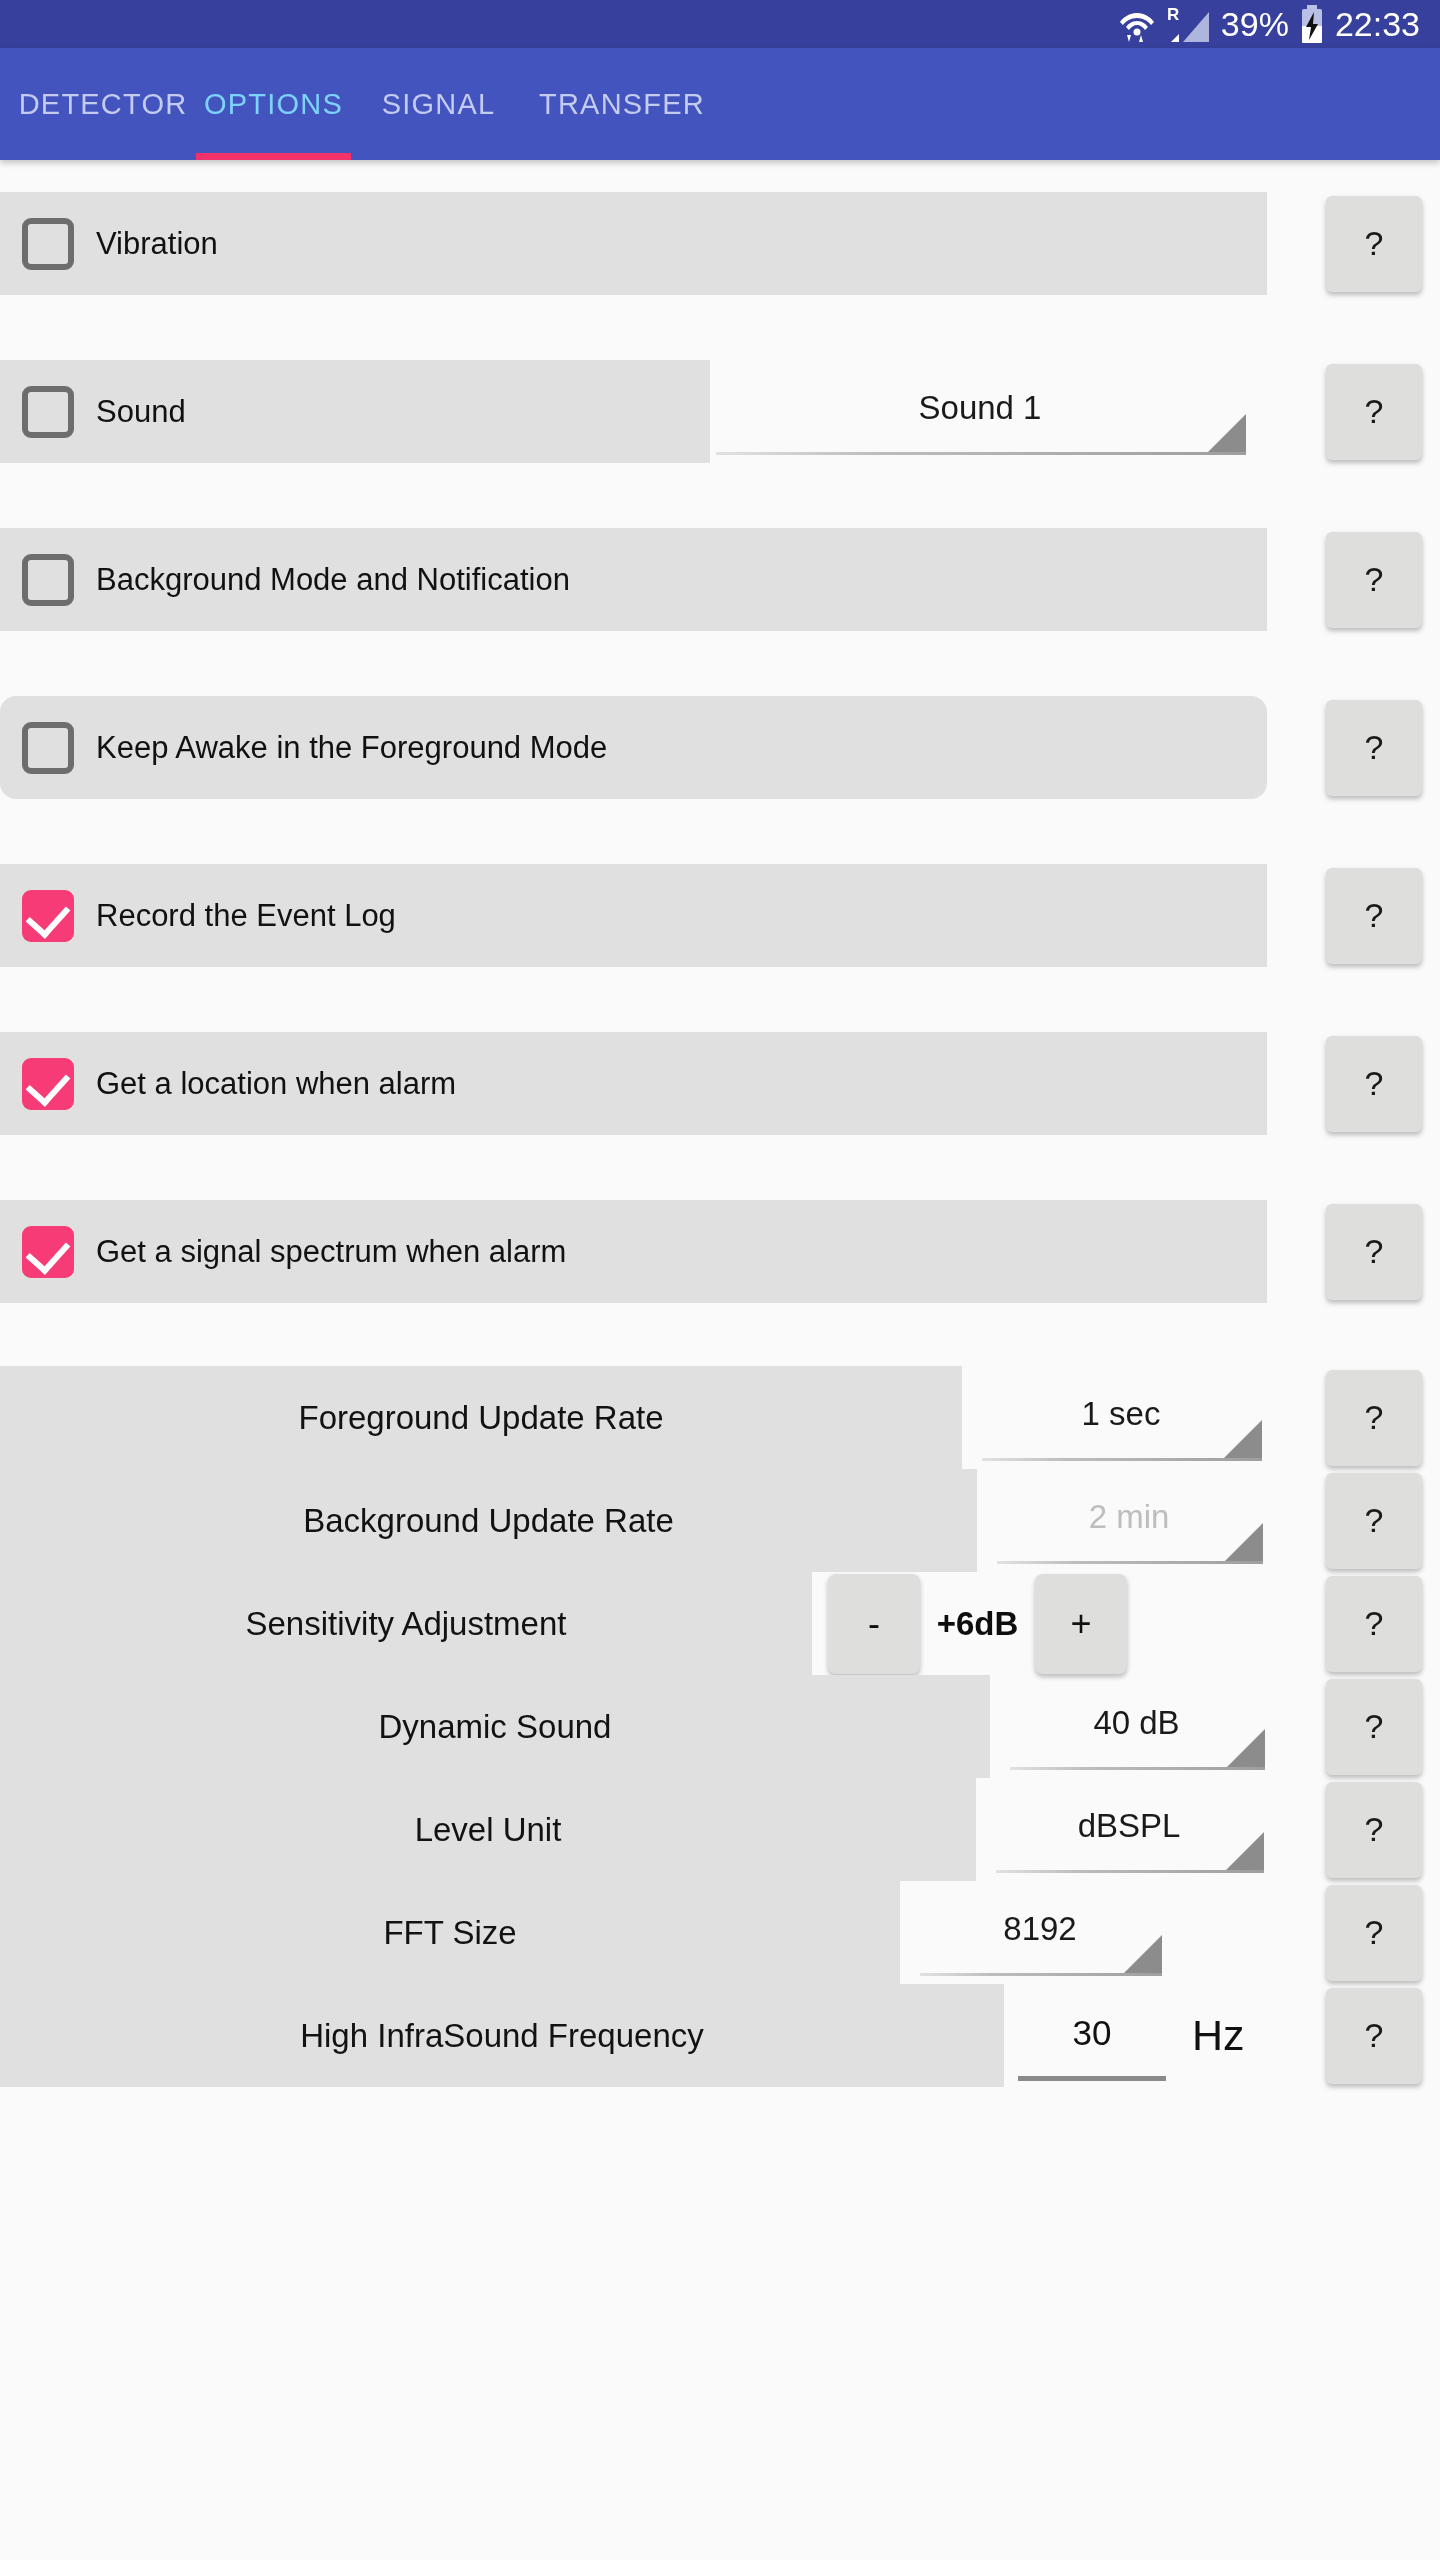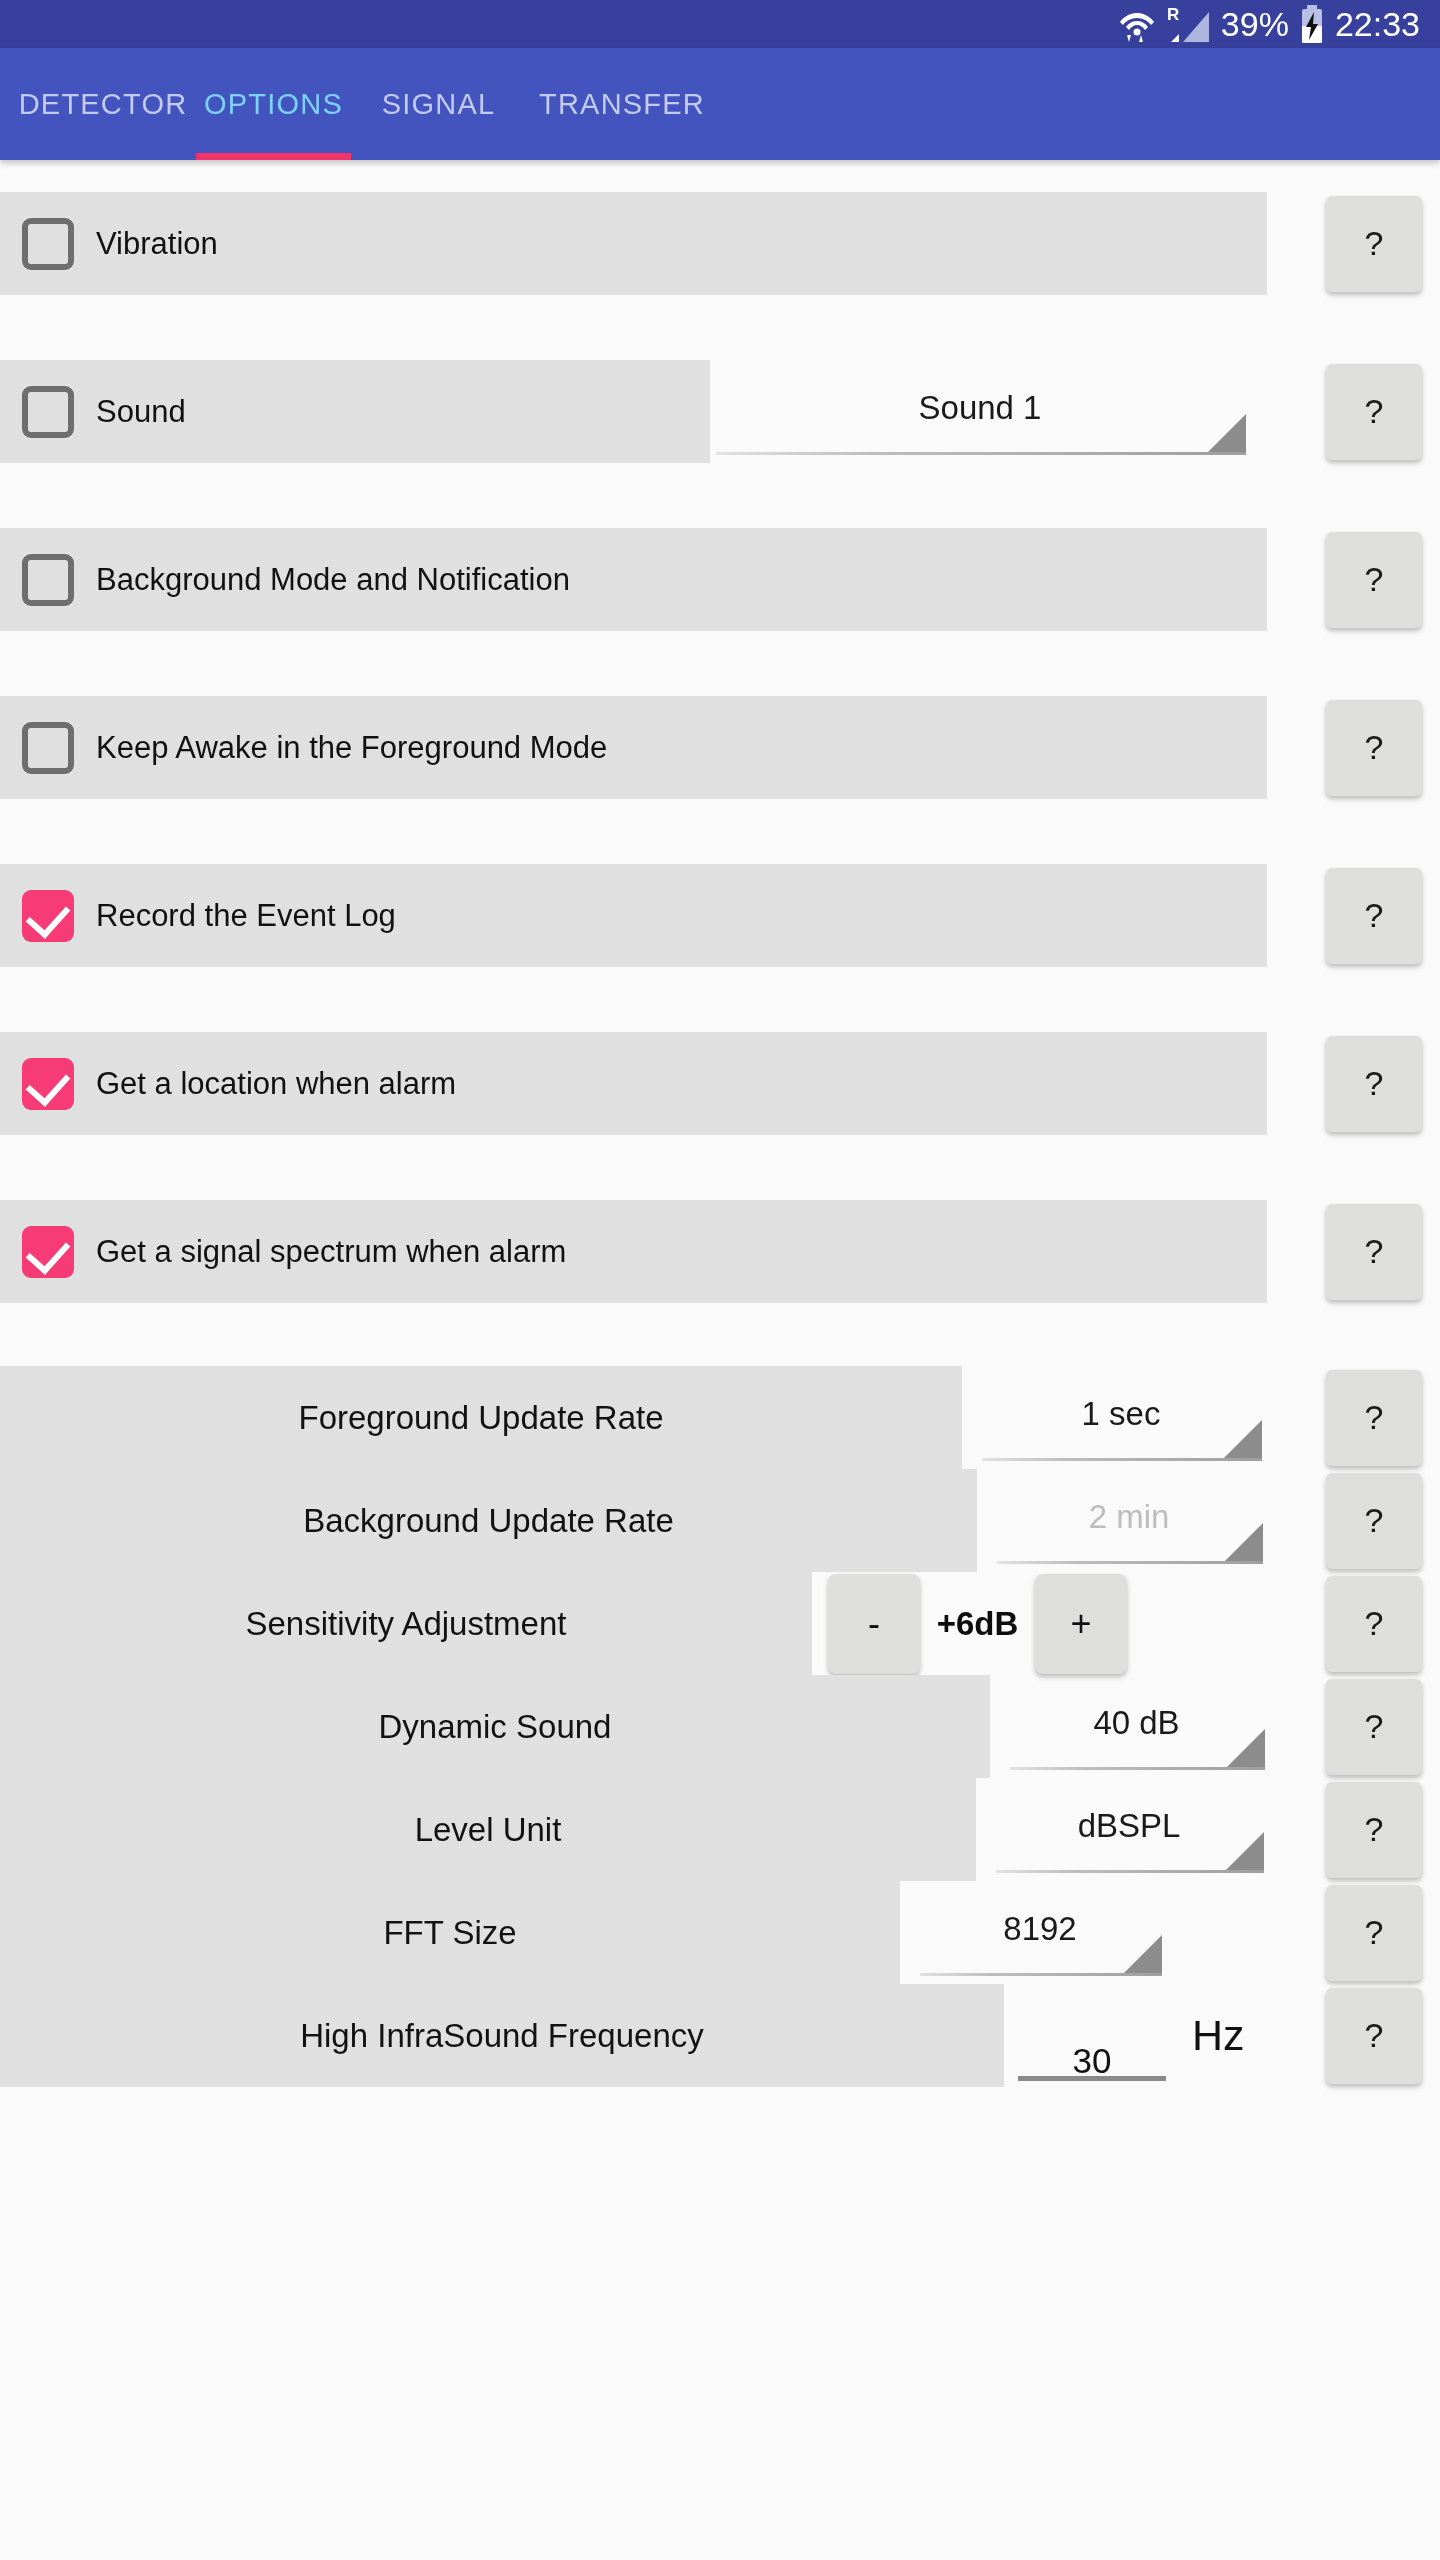--- a/index.html
+++ b/index.html
@@ -154,21 +154,21 @@
     font-size:36px; color:#111; flex:0 0 auto;
   }
   .pmval{
     font-size:33px; font-weight:bold; color:#0d0d0d;
     width:115px; text-align:center; flex:0 0 auto;
   }
 
   
   .numfield{
     height:103px; position:relative;
-    display:flex; align-items:flex-end; justify-content:center;
+    display:flex; align-items:center; justify-content:center;
     flex:0 0 auto;
   }
   .numfield .val{ font-size:35px; color:#111; margin-bottom:6px; }
   .numfield .underline{
     position:absolute; left:6px; right:6px; bottom:6px;
     height:5px; background:#8a8a8a;
   }
   .unit{
     font-size:43px; color:#111; margin-left:20px; flex:0 0 auto;
   }
@@ -251,21 +251,21 @@
 
   <div class="row check" style="margin-top:65px;">
     <div class="slab" style="width:1267px;">
       <span class="cbox off"></span>
       <span class="cb-label">Background Mode and Notification</span>
     </div>
     <div class="help">?</div>
   </div>
 
   <div class="row check" style="margin-top:65px;">
-    <div class="slab" style="width:1267px;">
+    <div class="slab" style="width:1267px;border-radius:16px;">
       <span class="cbox off"></span>
       <span class="cb-label">Keep Awake in the Foreground Mode</span>
     </div>
     <div class="help">?</div>
   </div>
 
   <div class="row check" style="margin-top:65px;">
     <div class="slab" style="width:1267px;">
       <span class="cbox on"></span>
       <span class="cb-label">Record the Event Log</span>

